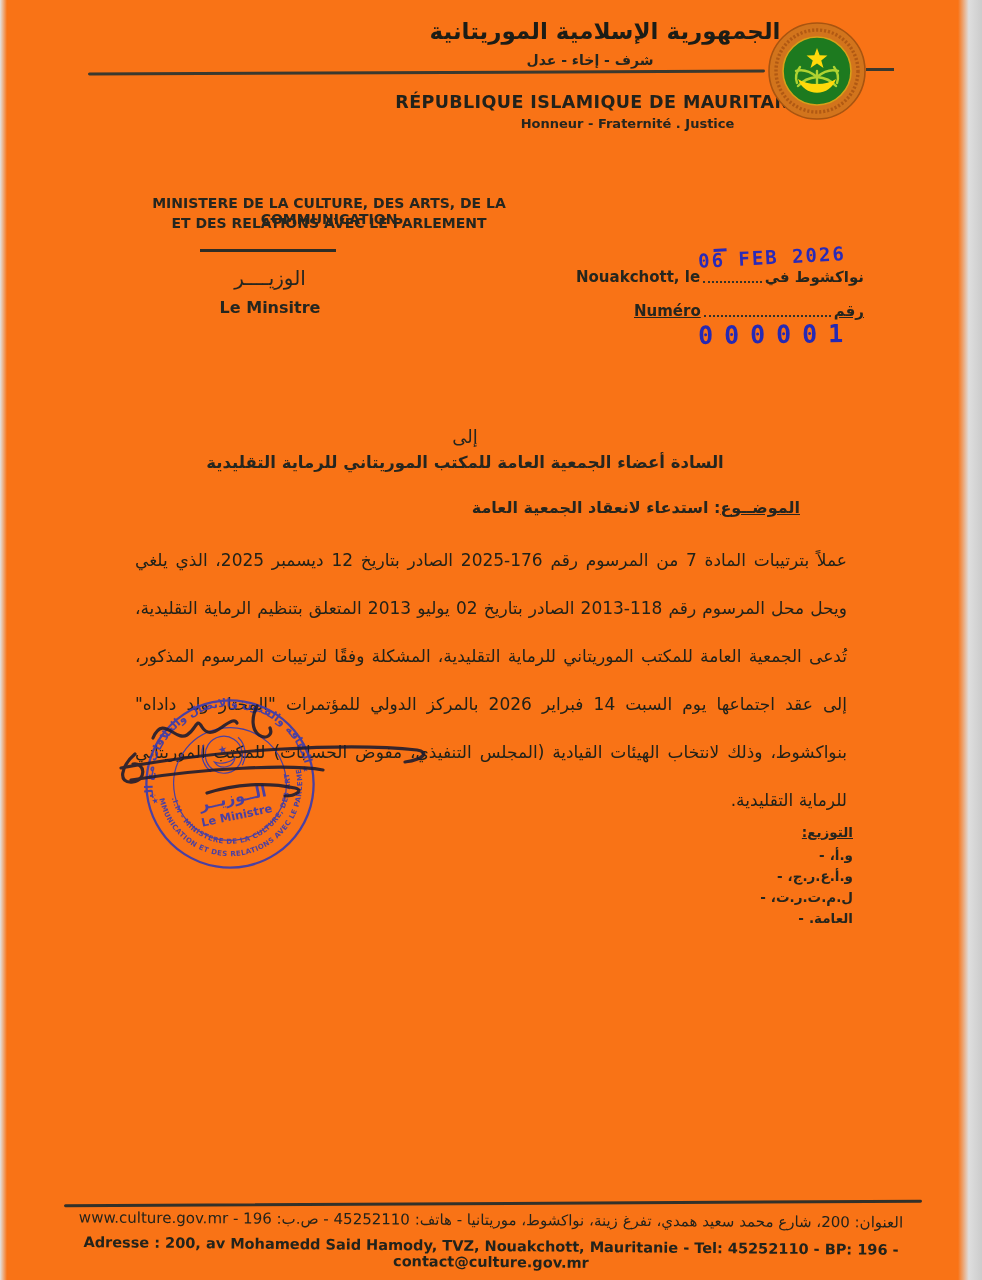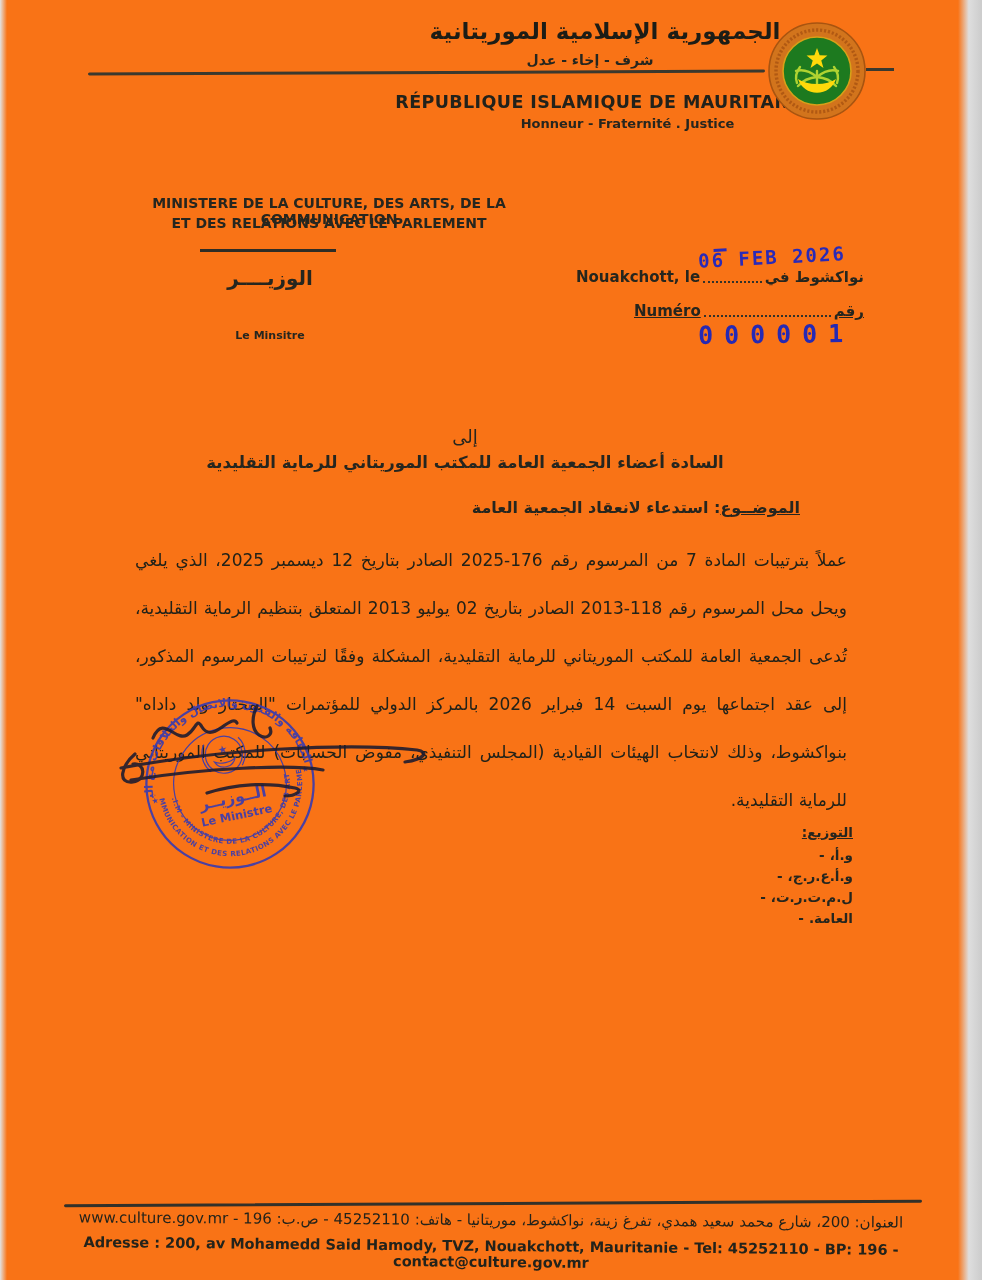--- a/index.html
+++ b/index.html
@@ -20,22 +20,22 @@
   .rule-main{left:88px;top:71px;width:677px;height:3px;background:#3a392f;transform:rotate(-0.25deg);border-radius:2px;}
   .rule-dash{left:866px;top:68px;width:28px;height:3px;background:#3a392f;}
   .t-fr{left:352px;top:92px;width:500px;text-align:center;font-weight:bold;font-size:17.5px;letter-spacing:0.4px;color:#22221b;}
   .m-fr{left:520px;top:116px;width:215px;text-align:center;font-weight:bold;font-size:13px;}
   .seal{left:767px;top:21px;width:100px;height:100px;z-index:4;}
 
   .min-ar{left:83px;top:160px;width:492px;text-align:center;font-weight:bold;font-size:20px;direction:rtl;}
   .min-fr1{left:83px;top:195px;width:492px;text-align:center;font-weight:bold;font-size:14px;}
   .min-fr2{left:83px;top:215px;width:492px;text-align:center;font-weight:bold;font-size:14px;}
   .rule-sep{left:200px;top:249px;width:136px;height:2.5px;background:#2e2d26;}
-  .minister-ar{left:170px;top:266px;width:200px;text-align:center;font-weight:bold;font-size:20px;direction:rtl;}
-  .minister-fr{left:170px;top:298px;width:200px;text-align:center;font-weight:bold;font-size:11px;margin-top:31px;}
+  .minister-ar{left:170px;top:266px;width:200px;text-align:center;font-weight:normal;font-size:20px;direction:rtl;}
+  .minister-fr{left:170px;top:298px;width:200px;text-align:center;font-weight:bold;font-size:16px;}
 
   
   .ref-row{display:flex;align-items:flex-end;font-weight:bold;font-size:15px;color:#26261e;}
   .row1{left:576px;top:268px;width:288px;}
   .row2{left:634px;top:302px;width:230px;text-decoration:underline;}
   .leader{flex:1;border-bottom:2.2px dotted #33322a;margin:0 3px 3px 3px;height:12px;}
   .ar-lbl{direction:rtl;}
   .date-stamp{left:698px;top:246px;color:#2a2ab8;font-family:"DejaVu Sans Mono","Liberation Mono",monospace;
       font-weight:bold;font-size:19px;letter-spacing:2px;transform:rotate(-3deg);z-index:2;}
   .date-stamp .overbar{position:absolute;left:16px;top:0;width:13px;height:2.5px;background:#2a2ab8;}

